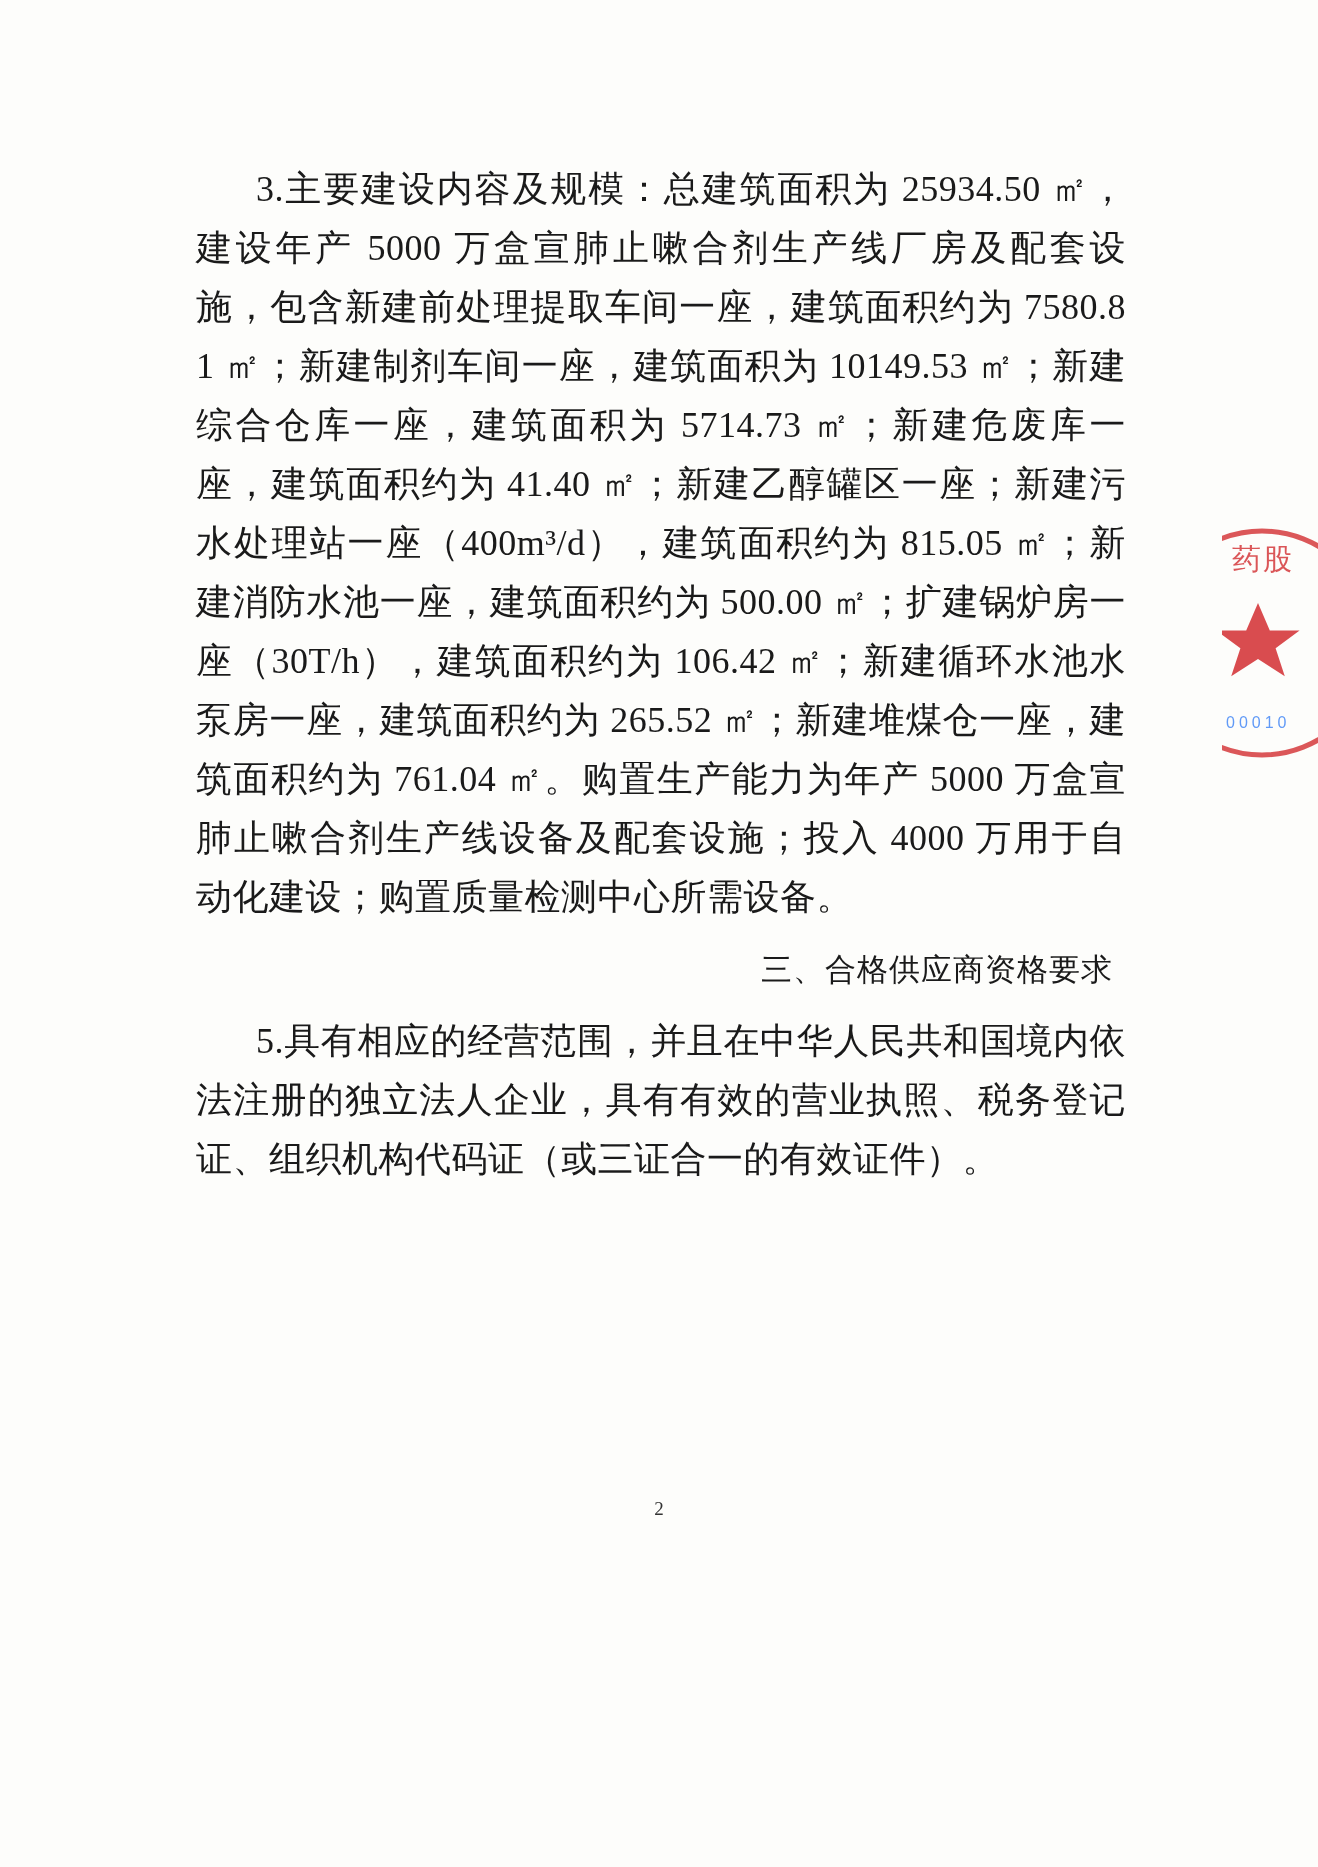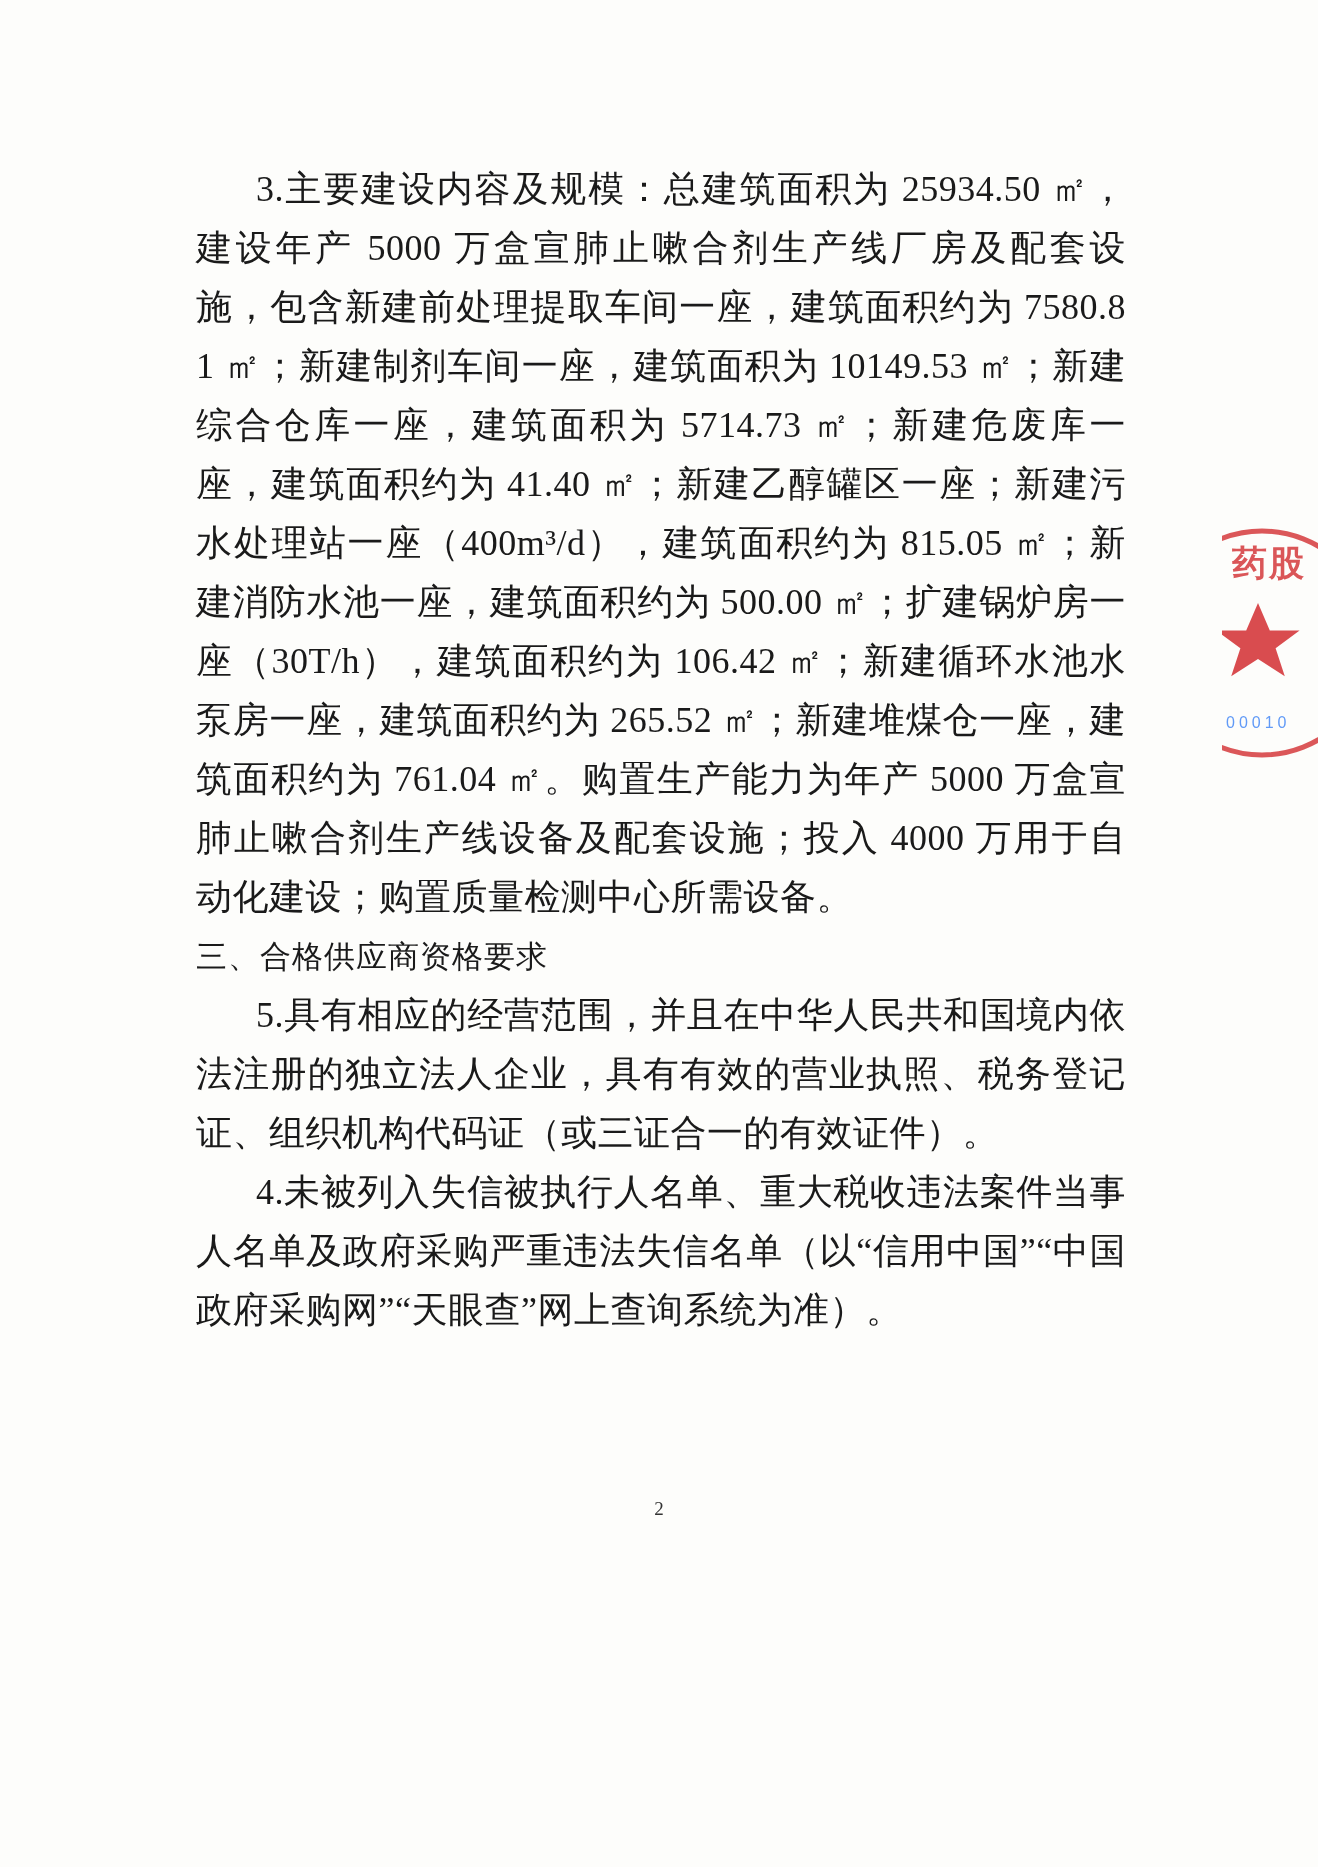--- a/index.html
+++ b/index.html
@@ -32,22 +32,23 @@
     white-space: pre-wrap;
     word-break: break-all;
   }
   .indent {
     text-indent: 60px;
   }
   .heading {
     font-size: 31px;
     line-height: 59px;
     letter-spacing: 1px;
-    margin: 0;
+    margin: 13px;
     font-weight: 500;
+    text-align: right;
   }
   .block-gap {
     height: 0px;
   }
   .page-number {
     position: absolute;
     left: 0;
     right: 0;
     top: 1498px;
     text-align: center;
@@ -62,26 +63,25 @@
     top: 526px;
     width: 150px;
     height: 235px;
     pointer-events: none;
   }
   .seal svg { display: block; }
   .seal-text {
     position: absolute;
     top: 14px;
     left: 10px;
-    font-size: 35px;
+    font-size: 29px;
     color: #d5393c;
     letter-spacing: 2px;
     font-family: "Liberation Serif", "DejaVu Serif", serif;
     opacity: 0.85;
-    font-weight: bold;
   }
   .seal-digits {
     position: absolute;
     top: 188px;
     left: 4px;
     font-size: 16px;
     color: #3b82f6;
     letter-spacing: 4px;
     opacity: 0.8;
     font-family: "Liberation Sans", sans-serif;
@@ -97,21 +97,20 @@
     <p class="para indent">3.主要建设内容及规模：总建筑面积为 25934.50 ㎡，建设年产 5000 万盒宣肺止嗽合剂生产线厂房及配套设施，包含新建前处理提取车间一座，建筑面积约为 7580.81 ㎡；新建制剂车间一座，建筑面积为 10149.53 ㎡；新建综合仓库一座，建筑面积为 5714.73 ㎡；新建危废库一座，建筑面积约为 41.40 ㎡；新建乙醇罐区一座；新建污水处理站一座（400m³/d），建筑面积约为 815.05 ㎡；新建消防水池一座，建筑面积约为 500.00 ㎡；扩建锅炉房一座（30T/h），建筑面积约为 106.42 ㎡；新建循环水池水泵房一座，建筑面积约为 265.52 ㎡；新建堆煤仓一座，建筑面积约为 761.04 ㎡。购置生产能力为年产 5000 万盒宣肺止嗽合剂生产线设备及配套设施；投入 4000 万用于自动化建设；购置质量检测中心所需设备。</p>
 
     <div class="block-gap"></div>
 
     <p class="heading">三、合格供应商资格要求</p>
 
     <p class="para indent">5.具有相应的经营范围，并且在中华人民共和国境内依法注册的独立法人企业，具有有效的营业执照、税务登记证、组织机构代码证（或三证合一的有效证件）。</p>
 
 
 
-    <p class="para indent">4.未被列入失信被执行人名单、重大税收违法案件当事人名单及政府采购严重违法失信名单（以“信用中国”“中国政府采购网”“天眼查”网上查询系统为准）。</p>
 
   </div>
 
   <div class="seal">
     <svg width="150" height="235" viewBox="0 0 150 235" aria-hidden="true">
       <circle cx="40" cy="117" r="112" fill="none" stroke="#d5393c" stroke-width="5" opacity="0.85"></circle>
       <g transform="translate(36,117)">
         <polygon points="0,-40 11.8,-12.4 41.6,-12.4 17.6,5.2 26.8,33.2 0,16 -26.8,33.2 -17.6,5.2 -41.6,-12.4 -11.8,-12.4" fill="#d5393c" opacity="0.9"></polygon>
       </g>
     </svg>

